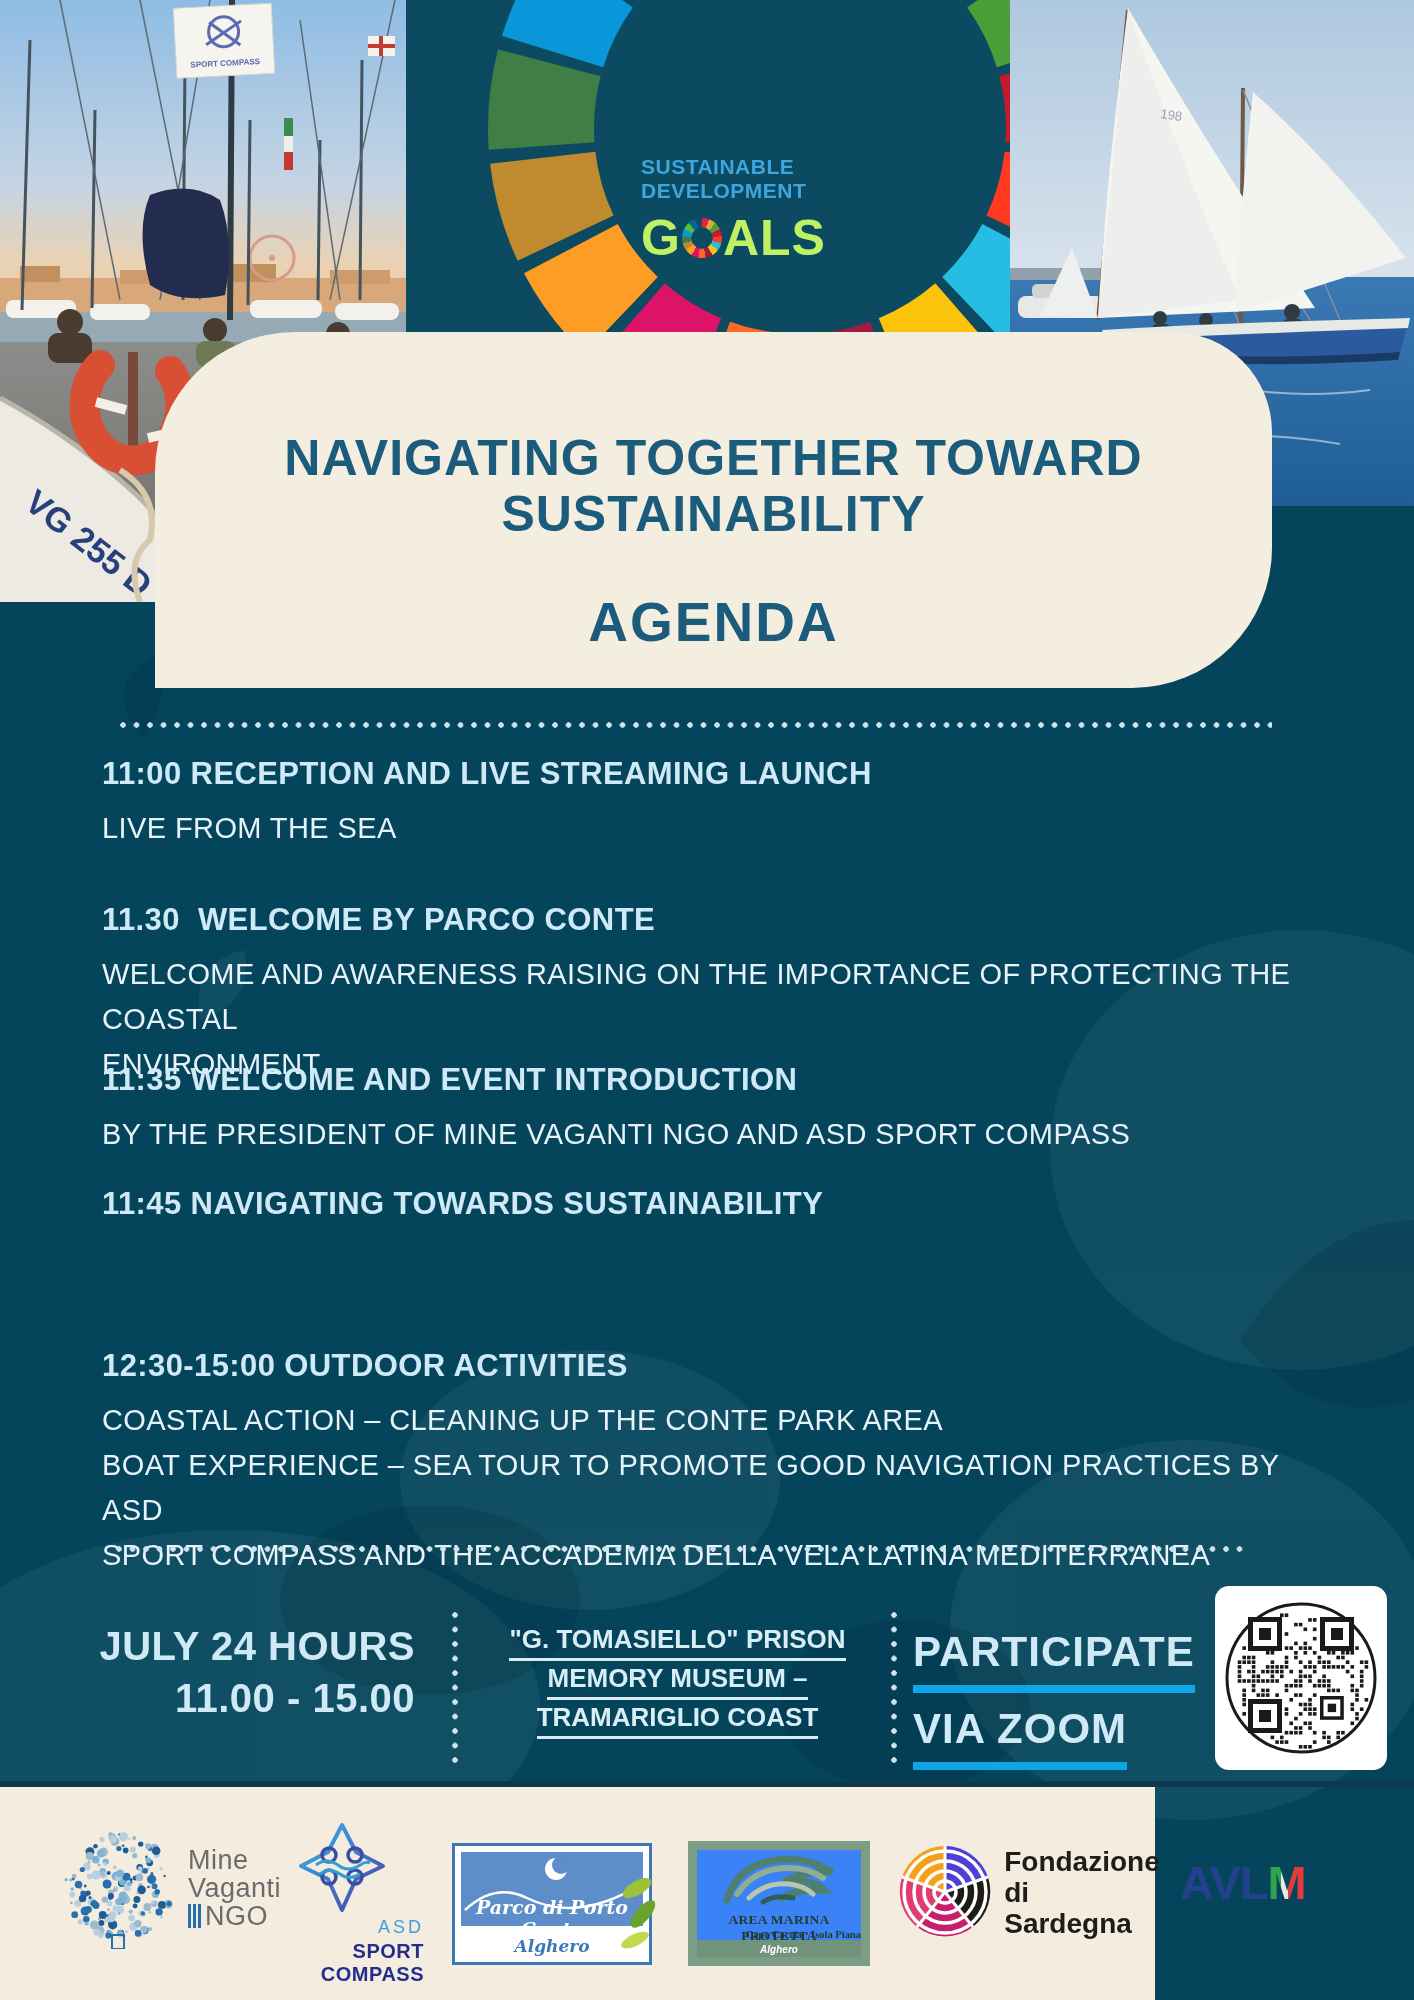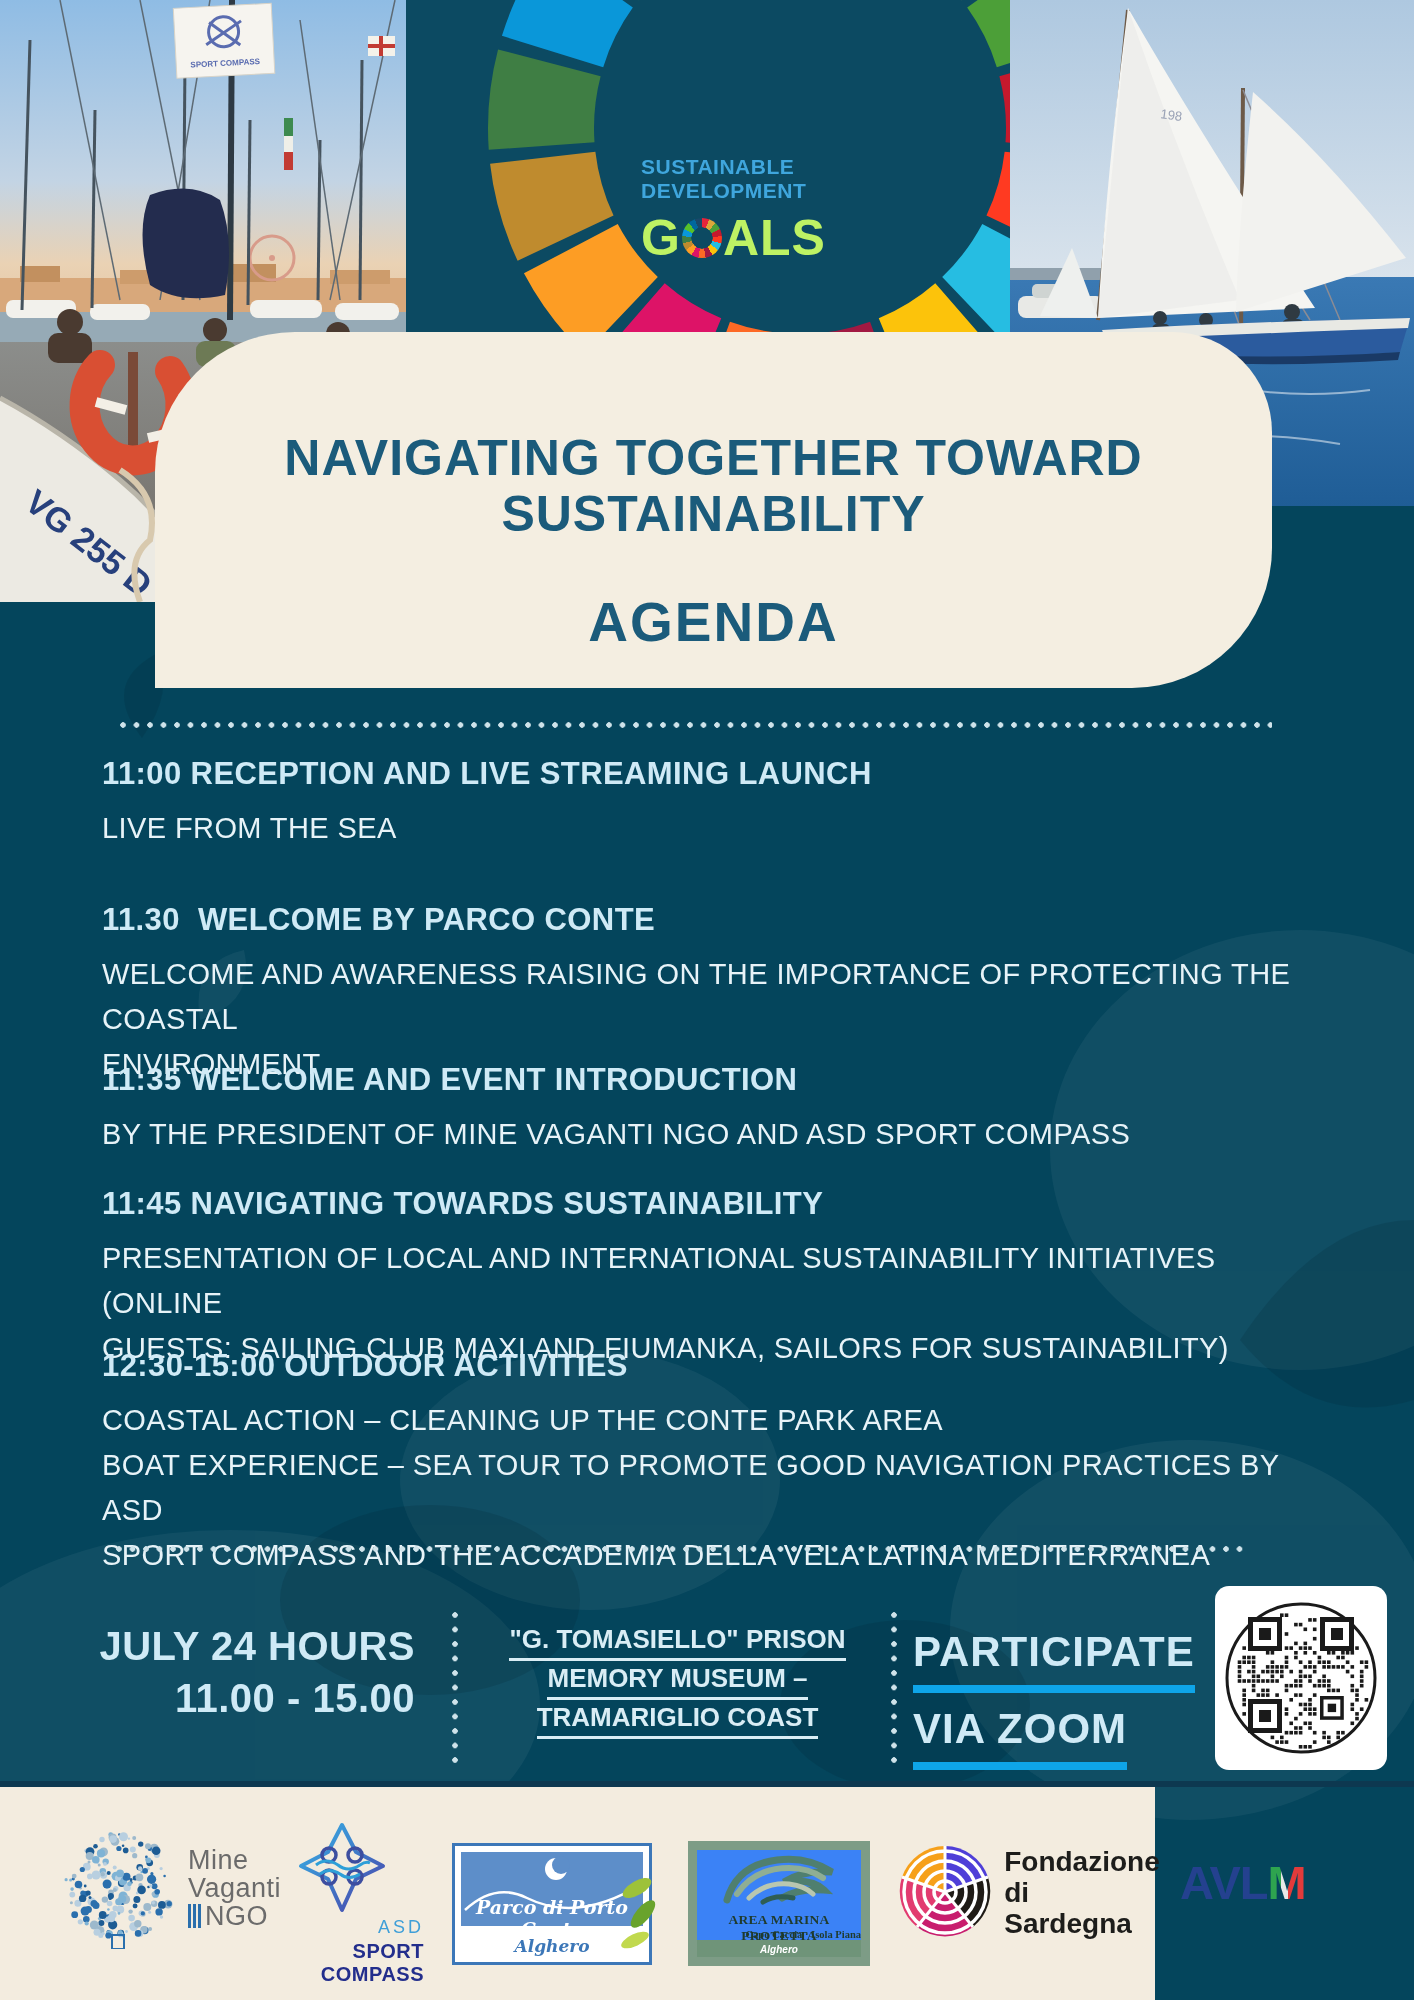--- a/index.html
+++ b/index.html
@@ -298,24 +298,20 @@
       </div>
   </div>
   <div class="ag-item" style="top:1062px;">
     <div class="ag-h">11:35 WELCOME AND EVENT INTRODUCTION</div>
     <div class="ag-b">
         <div class="ln">BY THE PRESIDENT OF MINE VAGANTI NGO AND ASD SPORT COMPASS</div>
       </div>
   </div>
   <div class="ag-item" style="top:1186px;">
     <div class="ag-h">11:45 NAVIGATING TOWARDS SUSTAINABILITY</div>
-    <div class="ag-b">
-        <div class="ln">PRESENTATION OF LOCAL AND INTERNATIONAL SUSTAINABILITY INITIATIVES (ONLINE</div>
-        <div class="ln">GUESTS: SAILING CLUB MAXI AND FIUMANKA, SAILORS FOR SUSTAINABILITY)</div>
-      </div>
   </div>
   <div class="ag-item" style="top:1348px;">
     <div class="ag-h">12:30-15:00 OUTDOOR ACTIVITIES</div>
     <div class="ag-b">
         <div class="ln">COASTAL ACTION – CLEANING UP THE CONTE PARK AREA</div>
         <div class="ln">BOAT EXPERIENCE – SEA TOUR TO PROMOTE GOOD NAVIGATION PRACTICES BY ASD</div>
         <div class="ln">SPORT COMPASS AND THE ACCADEMIA DELLA VELA LATINA MEDITERRANEA</div>
       </div>
   </div>
 

